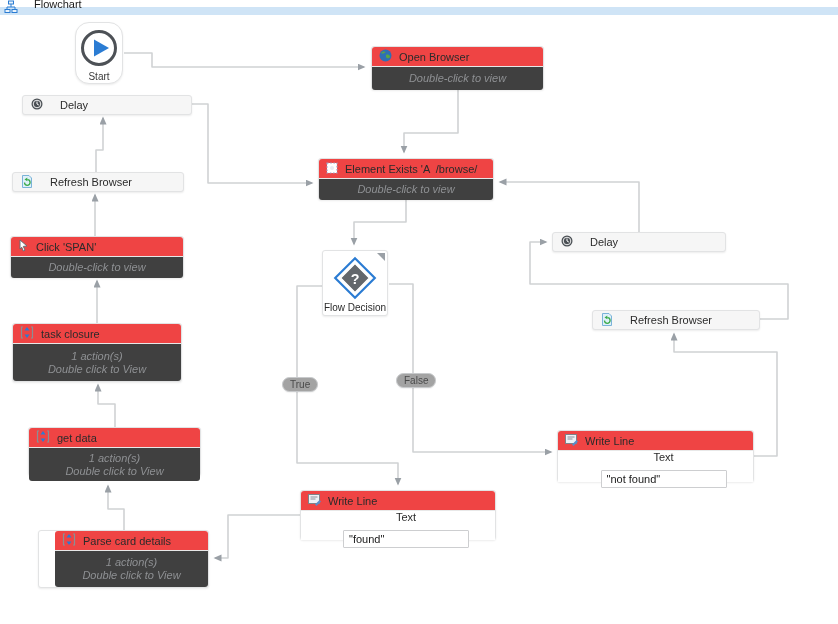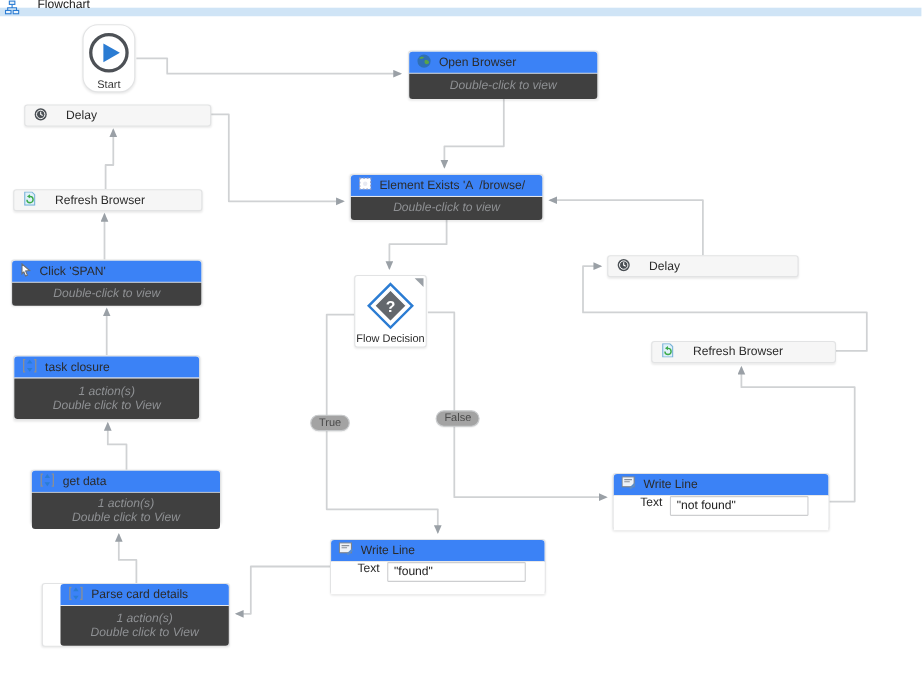--- a/index.html
+++ b/index.html
@@ -14,25 +14,25 @@
   #titlebar .band { position:absolute; left:0; top:7px; width:100%; height:8px; background:#cfe4f6; }
   #titlebar .fc-icon { position:absolute; left:4px; top:0; }
   #titlebar .title { position:absolute; left:34px; top:-2px; font-size:11px; color:#1a1a1a; }
   
   #wires { position:absolute; left:0; top:0; z-index:1; }
   
   .node { position:absolute; z-index:2; background:#fff; border:1px solid #e2e3e4;
           border-radius:3px; box-shadow:0 1px 2px rgba(0,0,0,.08); }
   .single { display:flex; align-items:center; gap:17px; padding:0 8px; background:#f6f6f6; }
   .hdr { display:flex; align-items:center; gap:7px; height:20px; padding:0 7px;
-         background:#3b82f6; border-bottom:1px solid #e8e8e8; border-radius:3px 3px 0 0; }
+         background:#ef4444; border-bottom:1px solid #e8e8e8; border-radius:3px 3px 0 0; }
   .hdr .t, .single .t { white-space:pre; }
   .bodyc { display:flex; flex-direction:column; align-items:center; justify-content:center;
            font-style:italic; color:#8e9093; line-height:13px; background:#404040; border-radius:0 0 3px 3px; }
-  .wl-body { display:flex; align-items:flex-start; gap:7px; padding:0 8px 0 24px; background:#fff; }
+  .wl-body { display:flex; align-items:center; gap:7px; padding:0 8px 0 24px; background:#fff;flex-direction:column; }
   .wl-body input { flex:0 0 auto; height:18px; border:1px solid #cdced0; border-radius:1px;
                    font-family:"Liberation Sans", sans-serif; font-size:11px; color:#1a1a1a; padding:0 5px; }
   
   #n-start { width:48px; height:62px; text-align:center; padding-top:6px;border-radius:14px; }
   #n-start .lbl { display:block; margin-top:2px; font-size:10px; color:#3a3a3a; }
   
   #n-decision { width:66px; height:66px; display:flex; flex-direction:column; align-items:center; padding-top:5px; }
   #n-decision .lbl { margin-top:auto; margin-bottom:16px; font-size:10px; color:#2b2b2b; white-space:nowrap; }
   #n-decision .fold { position:absolute; top:2px; right:2px; width:0; height:0;
                       border-top:8px solid #9aa0a6; border-left:8px solid transparent; }

